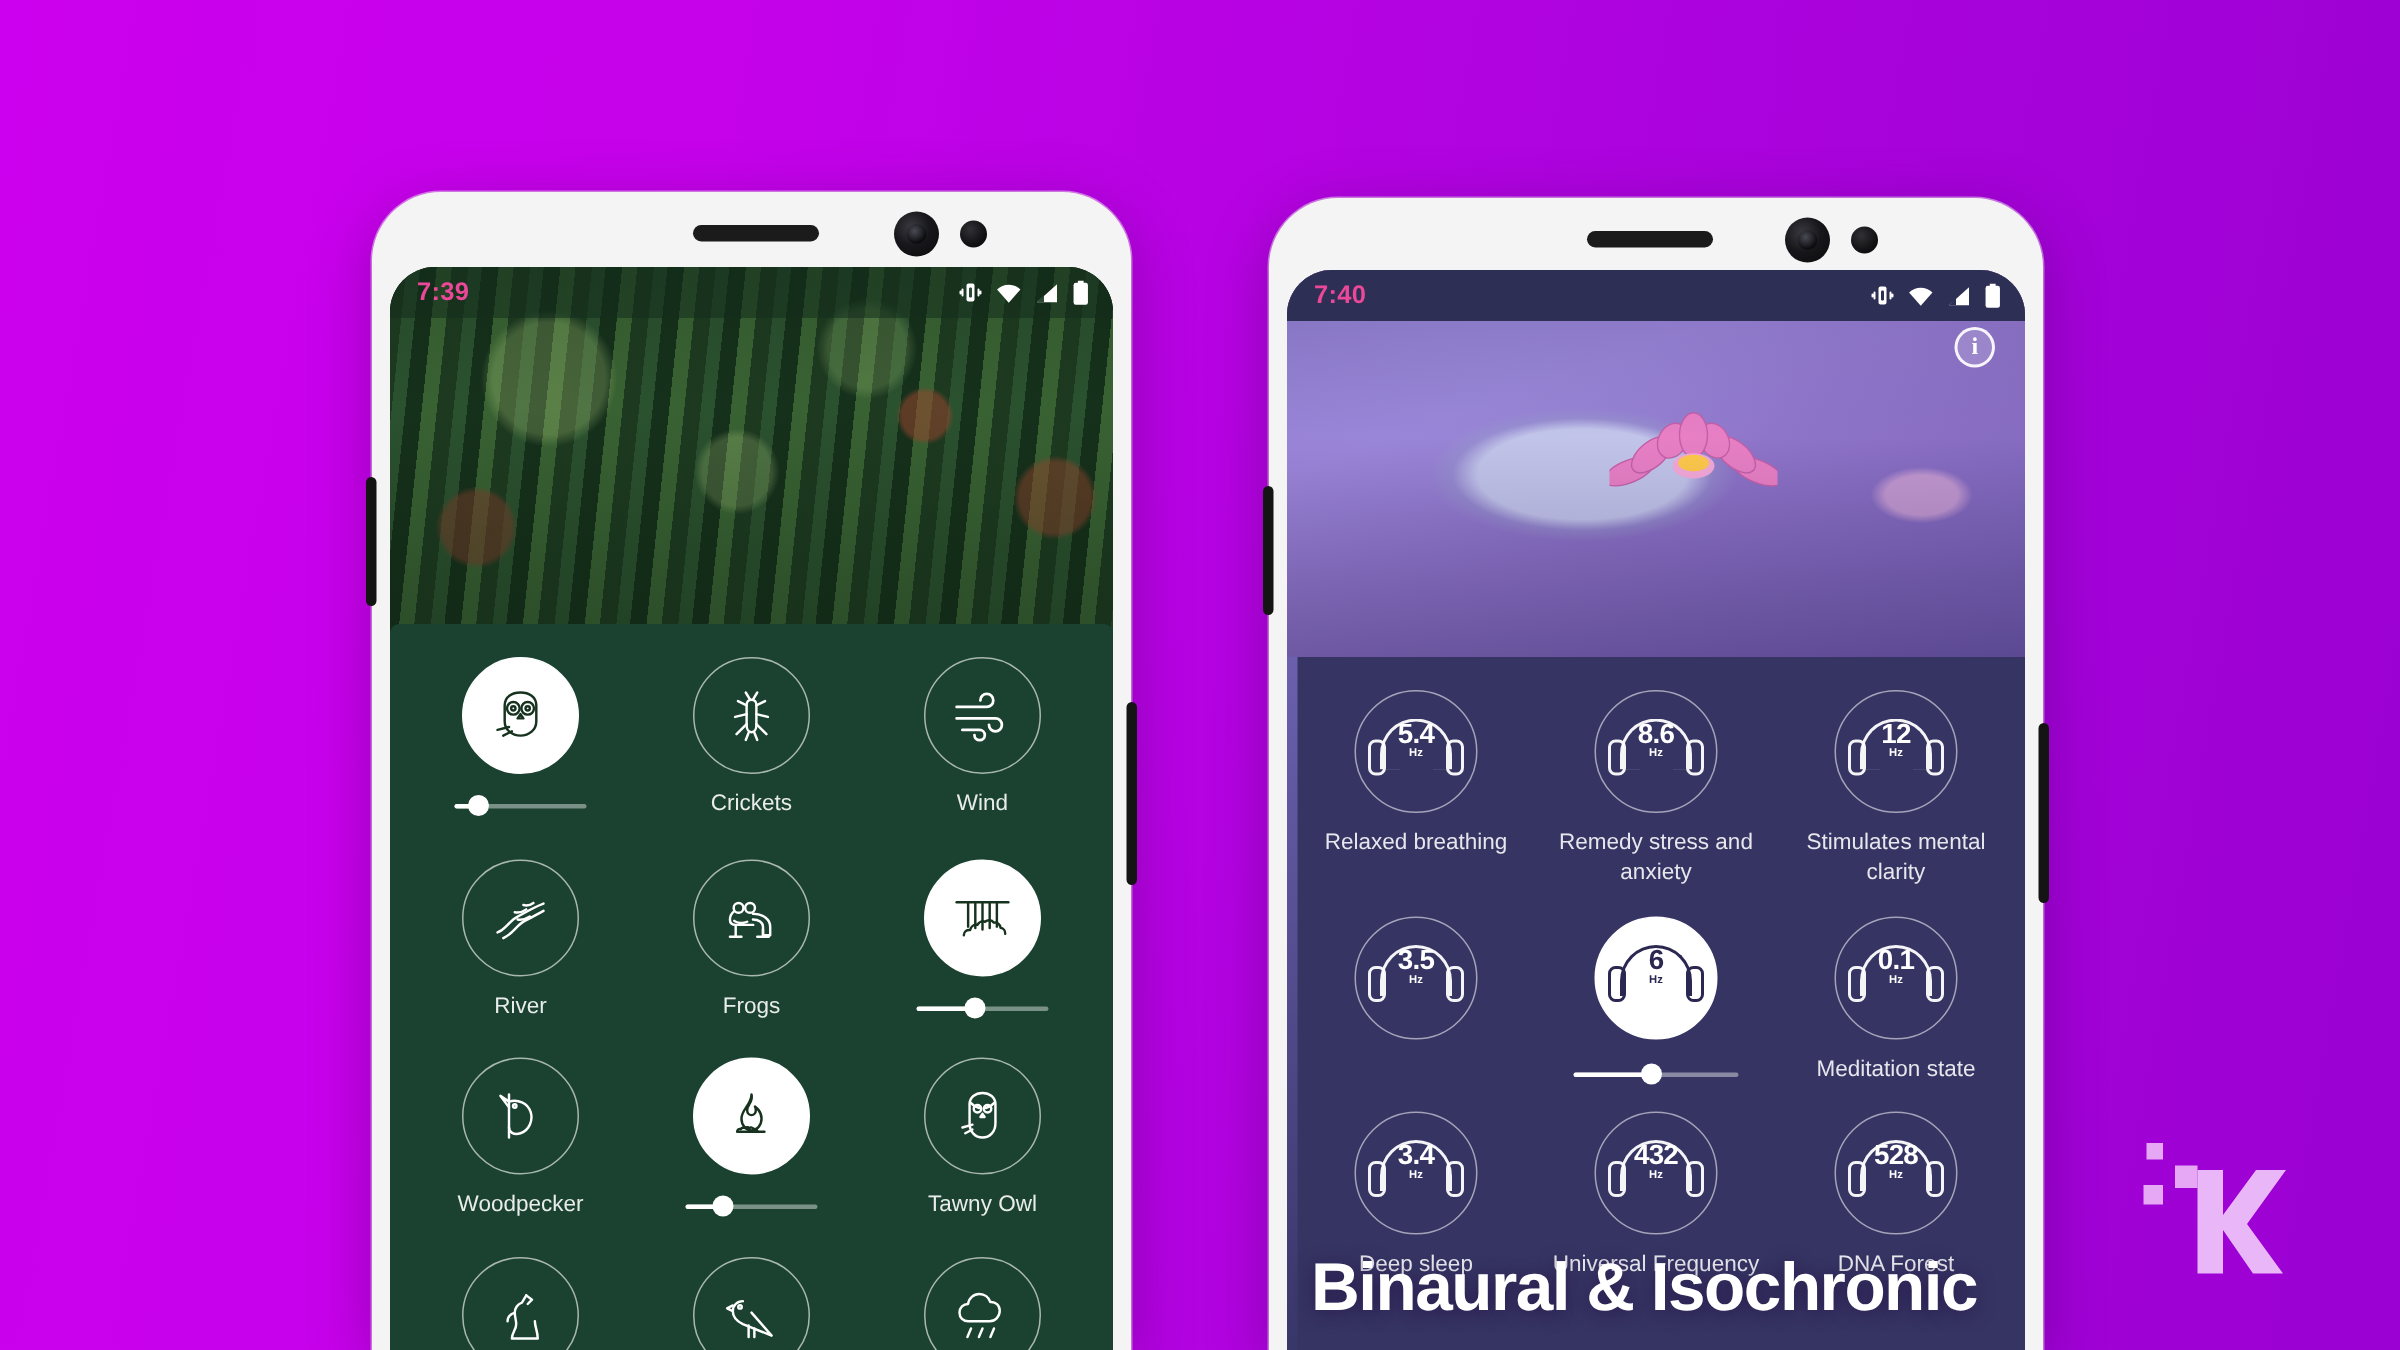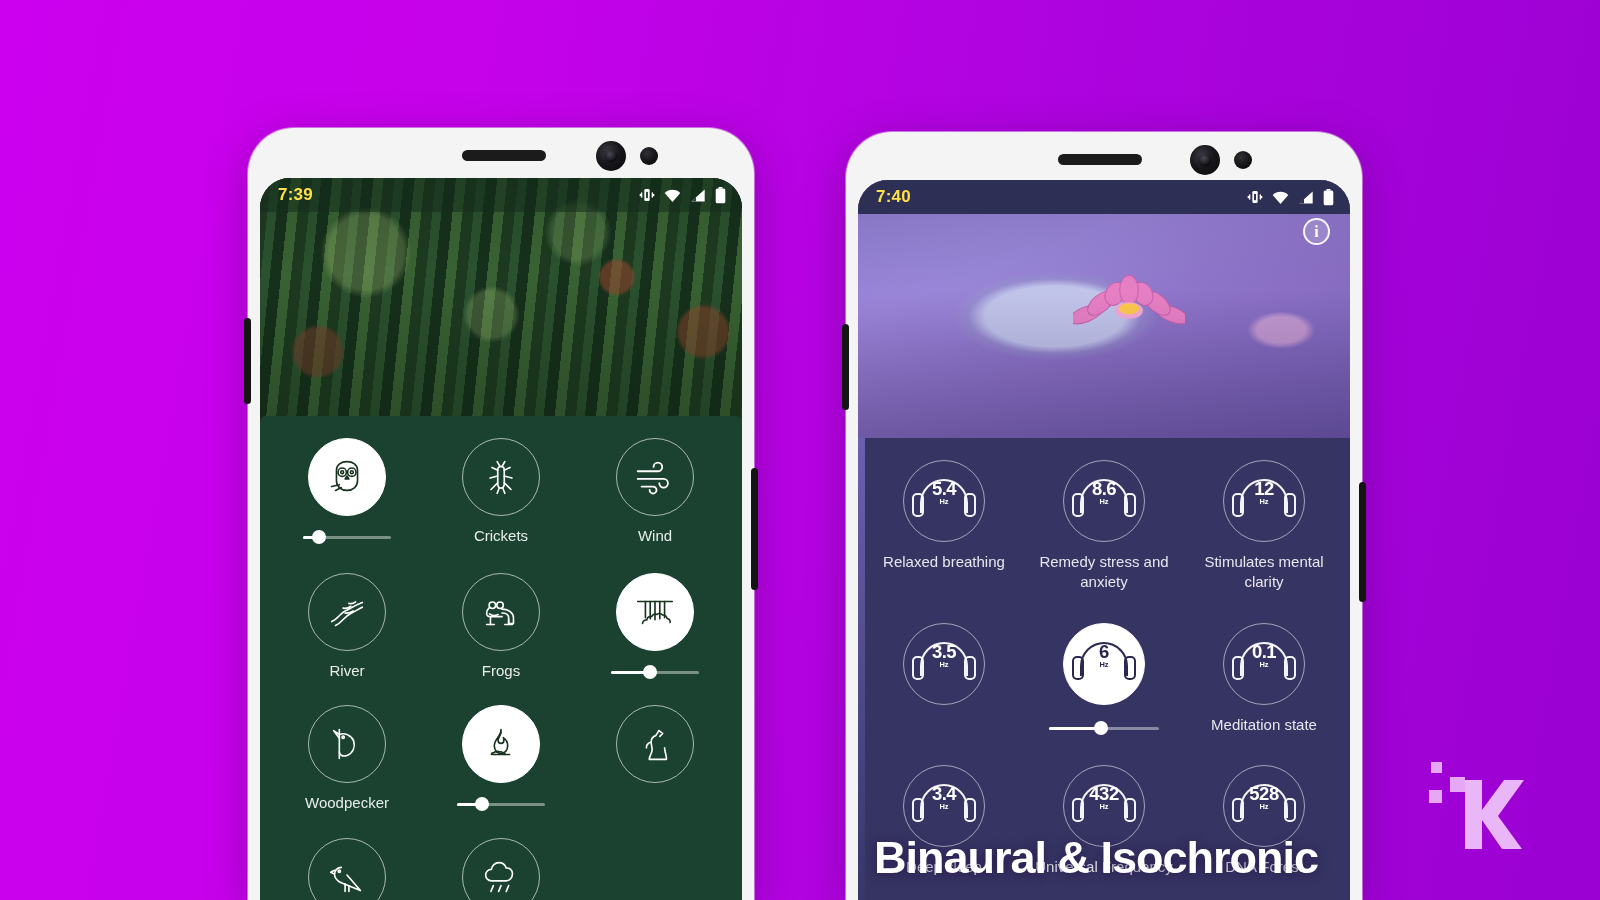--- a/index.html
+++ b/index.html
@@ -43,21 +43,21 @@
   .cam-small {
     position:absolute; width:18px; height:18px; border-radius:50%;
     background:radial-gradient(circle at 38% 34%, #303036 0%, #121214 60%, #070709 100%);
     top:19px;
   }
 
   
   .statusbar {
     position:absolute; left:0; right:0; top:0; height:34px;
     display:flex; align-items:center; justify-content:space-between;
-    padding:0 16px 0 18px; color:#fde047;
+    padding:0 16px 0 18px; color:#ec4899;
     font-size:17px; font-weight:bold; letter-spacing:.2px; z-index:6;
   }
   .status-icons { display:flex; align-items:center; gap:9px; }
   .si { display:block; }
 
   
   #phone-left { left:248px; top:128px; width:506px; height:772px; }
   #phone-left .side-l { left:-4px; top:190px; height:86px; }
   #phone-left .side-r { right:-4px; top:340px; height:122px; }
   #phone-left .inner {
@@ -347,20 +347,33 @@
               <path d="M14 35c0-1.4 1.2-2.2 2.6-1.8.5-1 1.8-1.4 2.8-.8.8-.9 2.3-.9 3.1 0 1-.7 2.4-.3 3 .7 1.4-.4 2.7.4 2.7 1.9"></path>
             </svg>
           </div>
           <div class="slider">
             <div class="track"></div>
               <div class="fill" style="width:28%"></div>
             <div class="thumb" style="left:28%"></div>
           </div>
         </div>
 
+        <div class="cell" style="margin-top:18px">
+          <div class="circ">
+            <svg viewBox="0 0 48 48" fill="none" stroke-width="1.7" stroke-linecap="round" stroke-linejoin="round">
+              <path d="M15 16c0-5 4-8 9-8s9 3 9 8v13c0 6-4 10-9 10s-9-4-9-10V16z"></path>
+              <path d="M16 15c1.6 1.8 3.6 3 5.6 3.4M32 15c-1.6 1.8-3.6 3-5.6 3.4"></path>
+              <circle cx="20.5" cy="19" r="2.6"></circle>
+                <circle cx="27.5" cy="19" r="2.6"></circle>
+              <path d="M24 22.5l-1.4 2.2h2.8L24 22.5z"></path>
+              <path d="M10 32l7-2M12 36l5-2.6"></path>
+            </svg>
+          </div>
+          <div class="cap">Tawny Owl</div>
+        </div>
 
         <div class="cell" style="margin-top:18px">
           <div class="circ">
             <svg viewBox="0 0 48 48" fill="none" stroke-width="1.7" stroke-linecap="round" stroke-linejoin="round">
               <path d="M28 10l-3 5c-3 1-5 4-5 7 0 3 1 5 1 8 0 4-3 6-3 10h18c0-5-2-8-2-12"></path>
               <path d="M28 10l4 3-3 3"></path>
               <path d="M20 22c-3 1-5 3-5 6"></path>
             </svg>
           </div>
         </div>
@@ -438,21 +451,21 @@
           <rect x="0.8" y="2" width="12.4" height="19" rx="2" fill="#fff"></rect>
         </svg>
       </span>
     </div>
 
     <div class="info-btn">i</div>
 
     <div class="hero-title" id="binaural-title">Binaural &amp; Isochronic</div>
 
     <div class="panel-binaural">
-      <div class="grid3" style="row-gap:18px">
+      <div class="grid3" style="row-gap:6px">
 
         <div class="cell">
           <div class="hcirc">
             <div class="hp">
                 <div class="band"></div>
                 <div class="ear l"></div>
                 <div class="ear r"></div>
               </div>
             <span class="hz-val">5.4</span>
             <span class="hz-unit">Hz</span>

